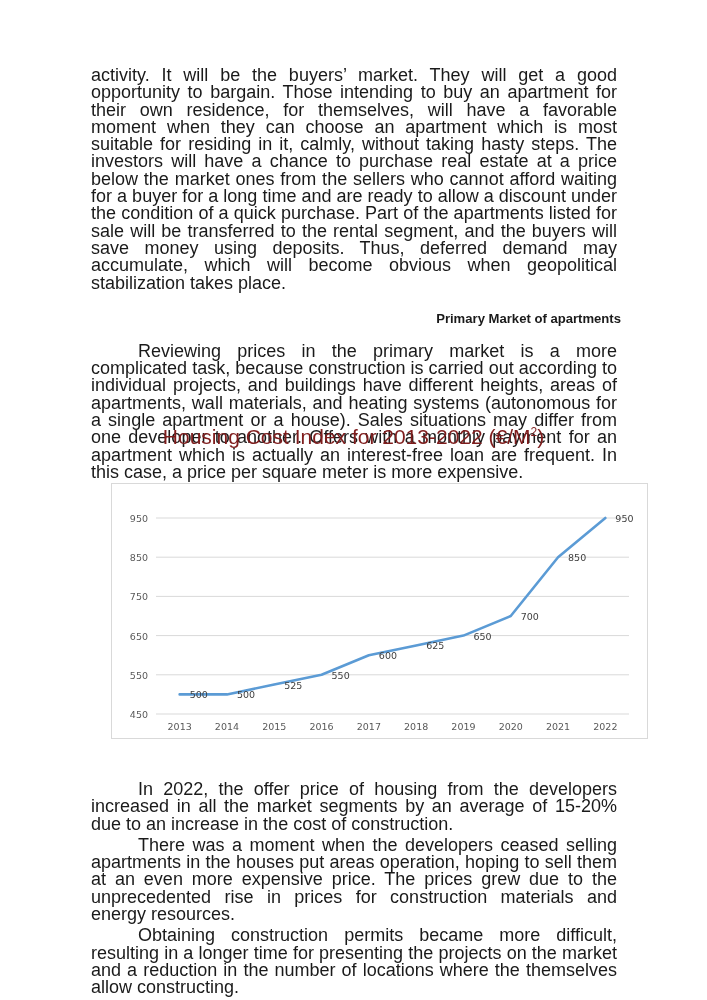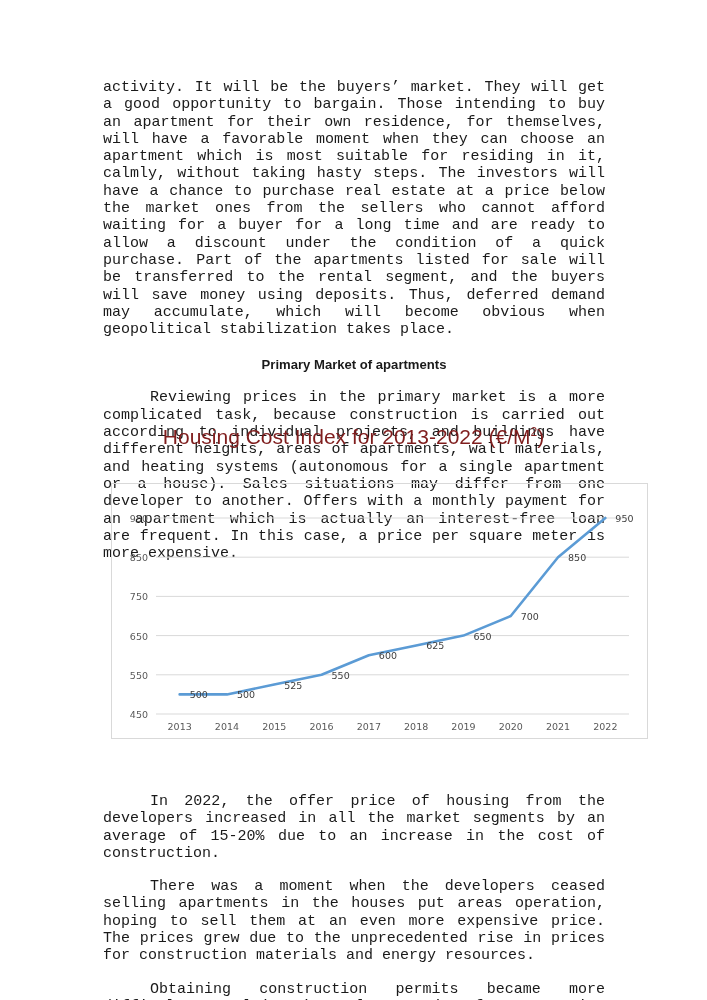--- a/index.html
+++ b/index.html
@@ -1,21 +1,21 @@
 <!DOCTYPE html>
 <html><head>
 <meta charset="utf-8">
 <style>
   html, body { margin: 0; padding: 0; background: #ffffff; }
   body { width: 707px; height: 1000px; position: relative; overflow: hidden;
          font-family: "Liberation Sans", sans-serif; color: #1a1a1a; }
   .page { position: absolute; left: 87px; top: 63px; width: 534px; }
-  p { margin: 16px; font-size: 15px; line-height: 17.3px; text-align: justify; font-family: Liberation Mono, monospace; }
+  p { margin: 4px; font-size: 18px; line-height: 17.3px; text-align: justify; }
   p.indent { text-indent: 47px; }
-  .section-title { font-weight: bold; font-size: 13.1px; text-align: center; margin: 18px 0 16px 0; line-height: 17px; }
+  .section-title { font-weight: bold; font-size: 13.1px; text-align: right; margin: 18px 0 16px 0; line-height: 17px; }
   .chart-title { position: absolute; left: 0; width: 707px; top: 425px; text-align: center;
                  font-size: 21px; color: #7f1d1d; }
   .chart-title sup { font-size: 12px; vertical-align: super; line-height: 0; }
   .chart-box { position: absolute; left: 111px; top: 483px; width: 537px; height: 256px;
                border: 1px solid #d9d9d9; box-sizing: border-box; }
   .chart-box svg { position: absolute; left: 0; top: 0; }
   .lower { position: absolute; left: 87px; top: 777px; width: 534px; }
 </style>
 </head>
 <body>

